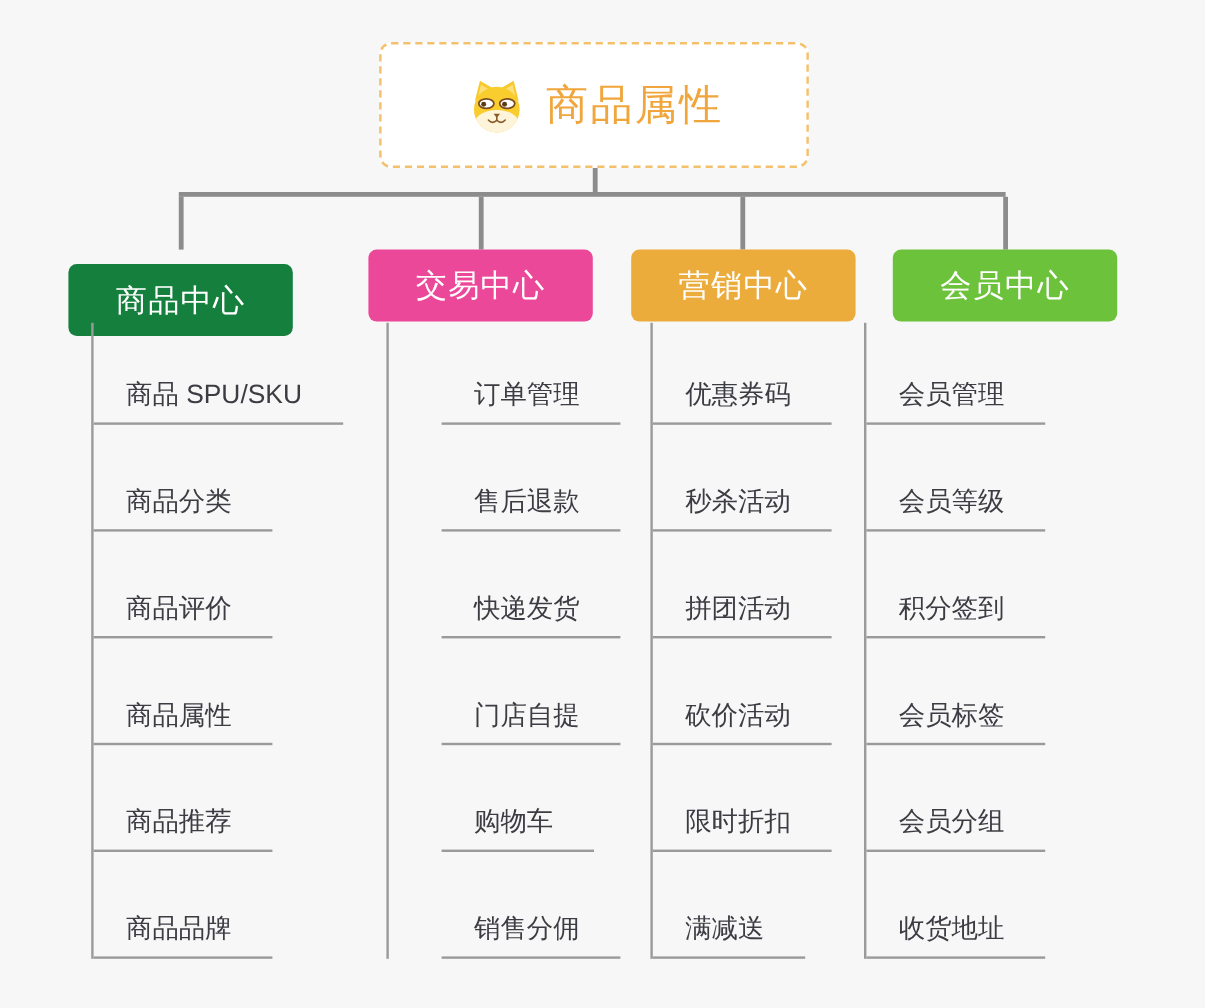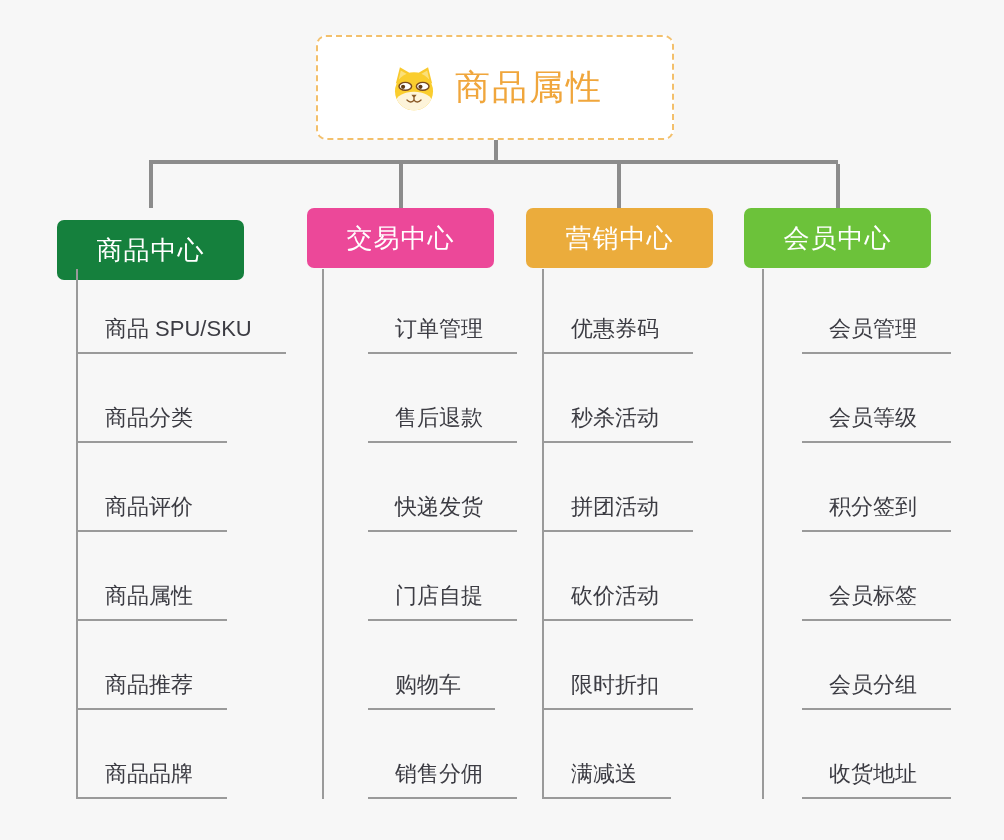--- a/index.html
+++ b/index.html
@@ -67,21 +67,21 @@
 
   
   .leaf-col {
     position: absolute;
     top: 269px;
     border-left: 2px solid #9a9a9a;
   }
   .leaf-col-1 { left: 76px;  }
   .leaf-col-2 { left: 322px; padding-left: 44px; }
   .leaf-col-3 { left: 542px; }
-  .leaf-col-4 { left: 762px; padding-left: 38px; }
+  .leaf-col-4 { left: 720px; }
 
   .leaf {
     width: max-content;
     height: 89px;
     display: flex;
     align-items: flex-end;
     padding: 0 34px 8px 27px;
     border-bottom: 2px solid #9a9a9a;
     font-size: 22px;
     color: #3c3c43;

